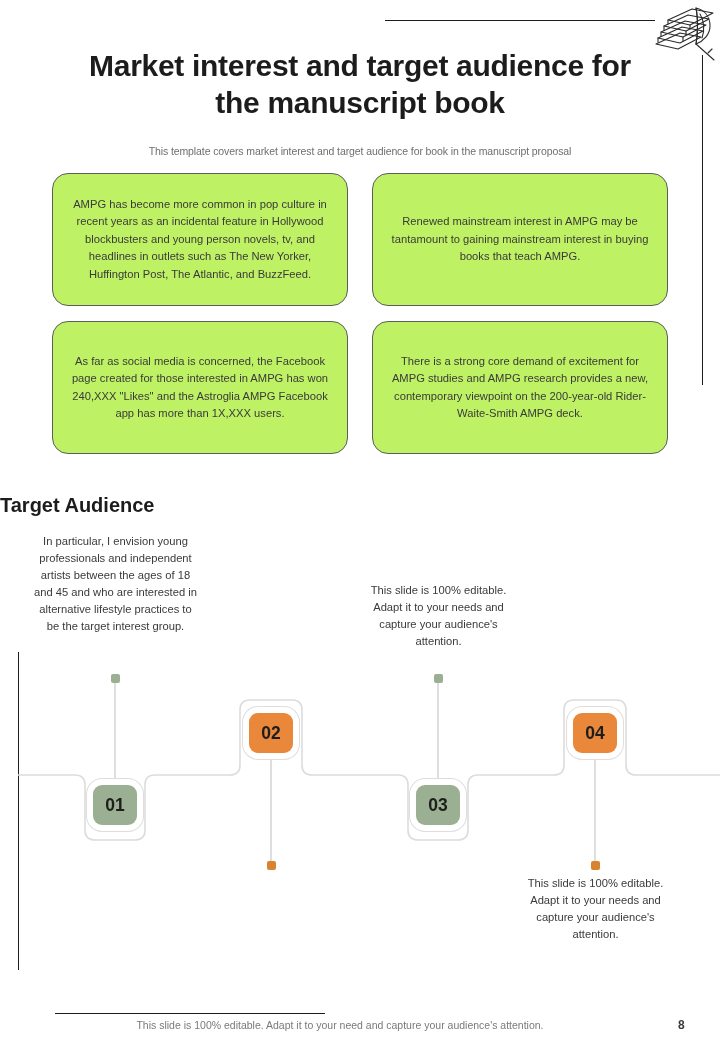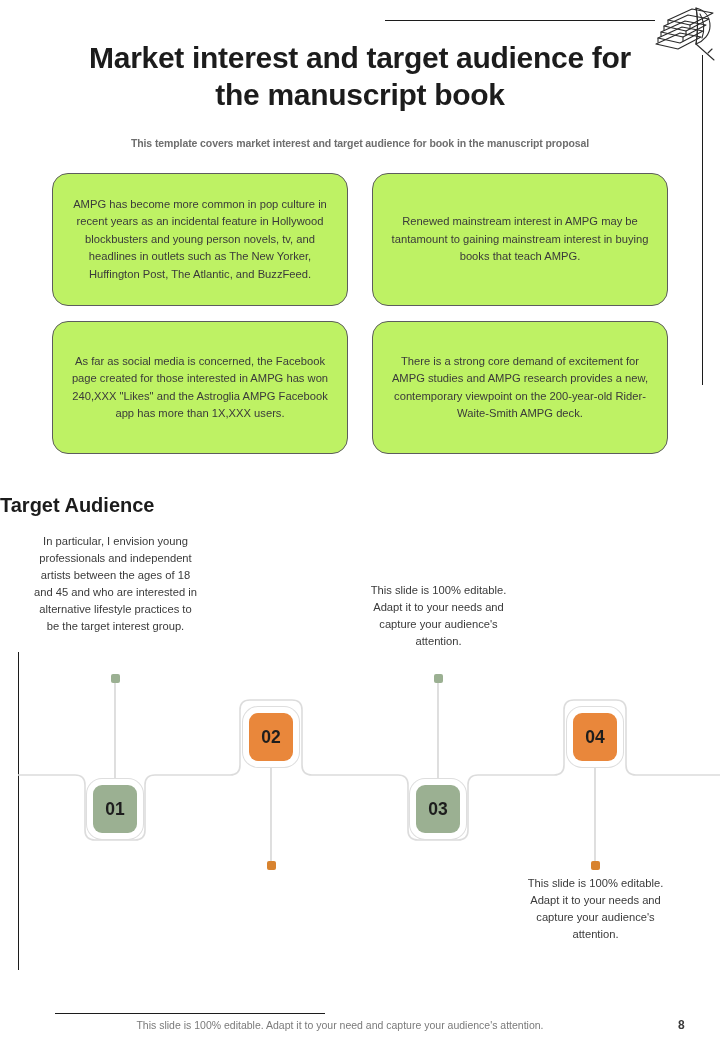--- a/index.html
+++ b/index.html
@@ -43,35 +43,34 @@
     width: 66px; height: 58px;
   }
 
   
   .header {
     position: absolute; left: 0; top: 40px;
     width: 720px;
     text-align: center;
   }
   .page-title {
-    margin: 0 auto;
+    margin: 8px auto;
     width: 580px;
     font-size: 30px;
     font-weight: bold;
     line-height: 1.23;
     color: #1c1c1c;
     letter-spacing: -0.3px;
   }
   .page-subtitle {
     margin: 23px auto 0;
     width: 620px;
     font-size: 10.5px;
     color: #6e6e6e;
     letter-spacing: -0.1px;
-    font-weight: bold;
   }
 
   
   .cards {
     position: absolute; left: 52px; top: 173px;
     width: 616px;
     display: grid;
     grid-template-columns: 296px 296px;
     grid-template-rows: 133px 133px;
     column-gap: 24px;
@@ -106,21 +105,21 @@
   .timeline {
     position: absolute; left: 0; top: 530px;
     width: 720px; height: 460px;
   }
   .tl-svg {
     position: absolute; left: 0; top: 0;
     width: 720px; height: 460px;
   }
   .tl-node {
     position: absolute;
-    width: 44px; height: 48px;
+    width: 44px; height: 40px;
     border-radius: 9px;
     display: flex;
     align-items: center;
     justify-content: center;
     font-size: 17.5px;
     font-weight: bold;
     color: #1d1d1d;
     box-shadow: 0 0 0 6px #ffffff, 0 0 0 7px #dedede;
   }
   .tl-node.green { background: #9bb092; }

